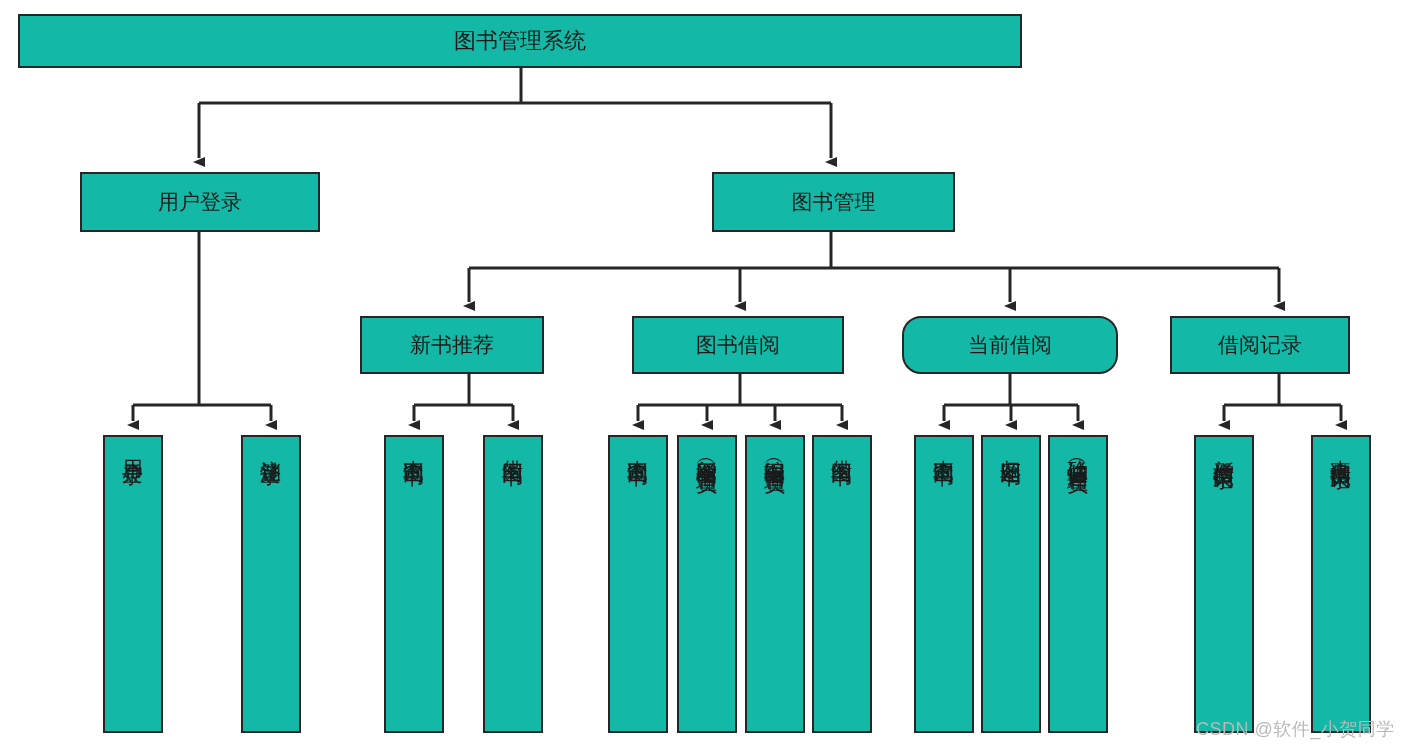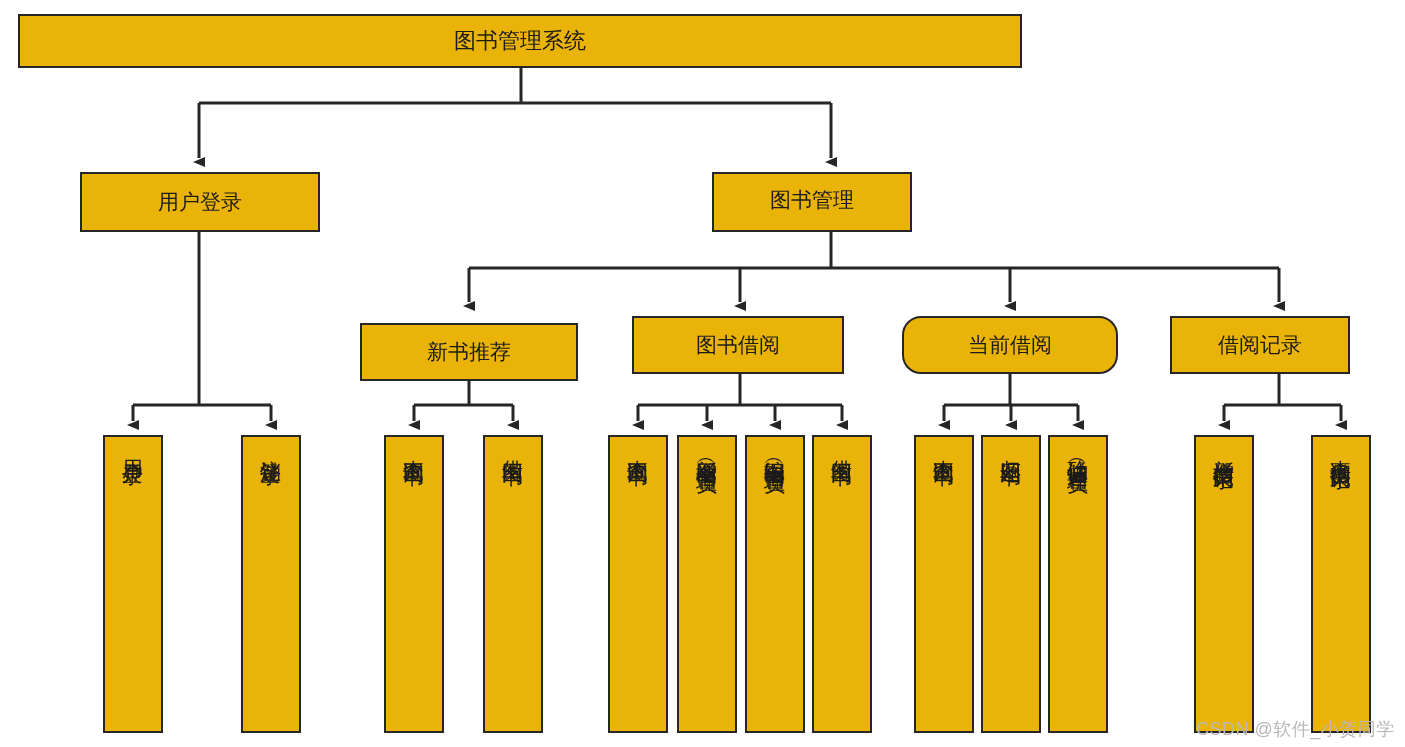--- a/index.html
+++ b/index.html
@@ -22,21 +22,21 @@
     left: 0;
     top: 0;
     width: 1405px;
     height: 747px;
     pointer-events: none;
   }
   .node {
     position: absolute;
     box-sizing: border-box;
     border: 2px solid #262626;
-    background: #eab308;
+    background: #14b8a6;
     color: #1b1b1b;
     display: flex;
     align-items: center;
     justify-content: center;
     text-align: right;
     line-height: 1.18;
   }
   .node .lbl {
     display: block;
   }
@@ -123,25 +123,25 @@
   </svg>
 
   <div class="node h-node root" style="left:18px; top:14px; width:1004px; height:54px;">
     <span class="lbl">图书管理系统</span>
   </div>
 
   <div class="node h-node" style="left:80px; top:172px; width:240px; height:60px;">
     <span class="lbl">用户登录</span>
   </div>
 
-  <div class="node h-node" style="left:712px; top:172px; width:200px; height:60px;font-family:Liberation Mono, monospace;">
+  <div class="node h-node" style="left:712px; top:172px; width:243px; height:60px;">
     <span class="lbl">图书管理</span>
   </div>
 
-  <div class="node h-node" style="left:360px; top:323px; width:218px; height:58px;">
+  <div class="node h-node" style="left:360px; top:316px; width:184px; height:58px;">
     <span class="lbl">新书推荐</span>
   </div>
 
   <div class="node h-node" style="left:632px; top:316px; width:212px; height:58px;">
     <span class="lbl">图书借阅</span>
   </div>
 
   <div class="node h-node" style="left:902px; top:316px; width:216px; height:58px;border-radius:19px;">
     <span class="lbl">当前借阅</span>
   </div>

